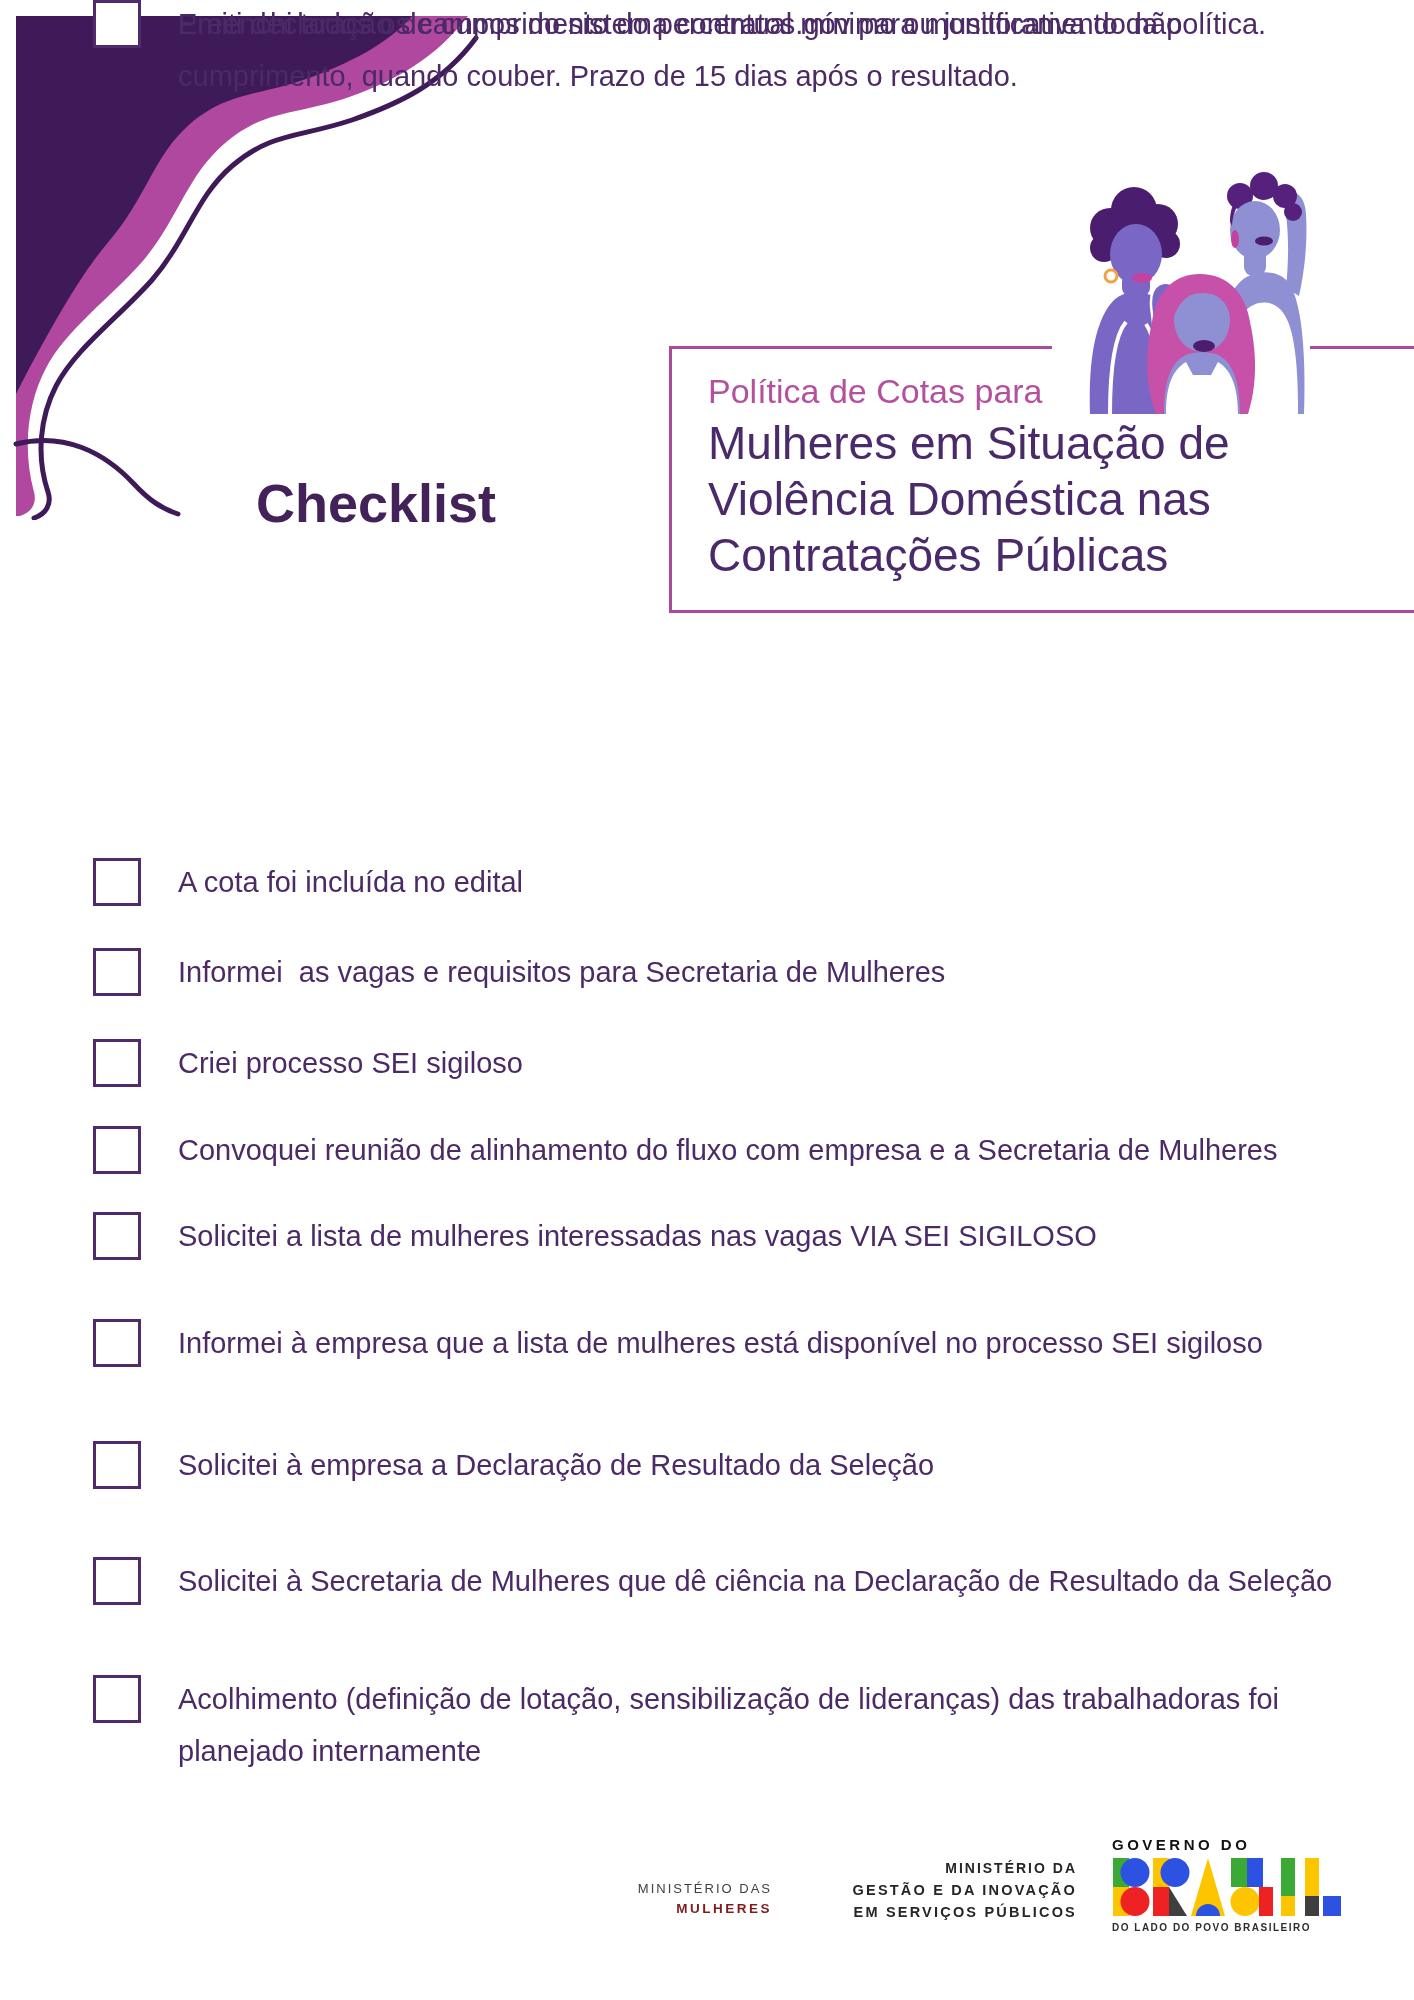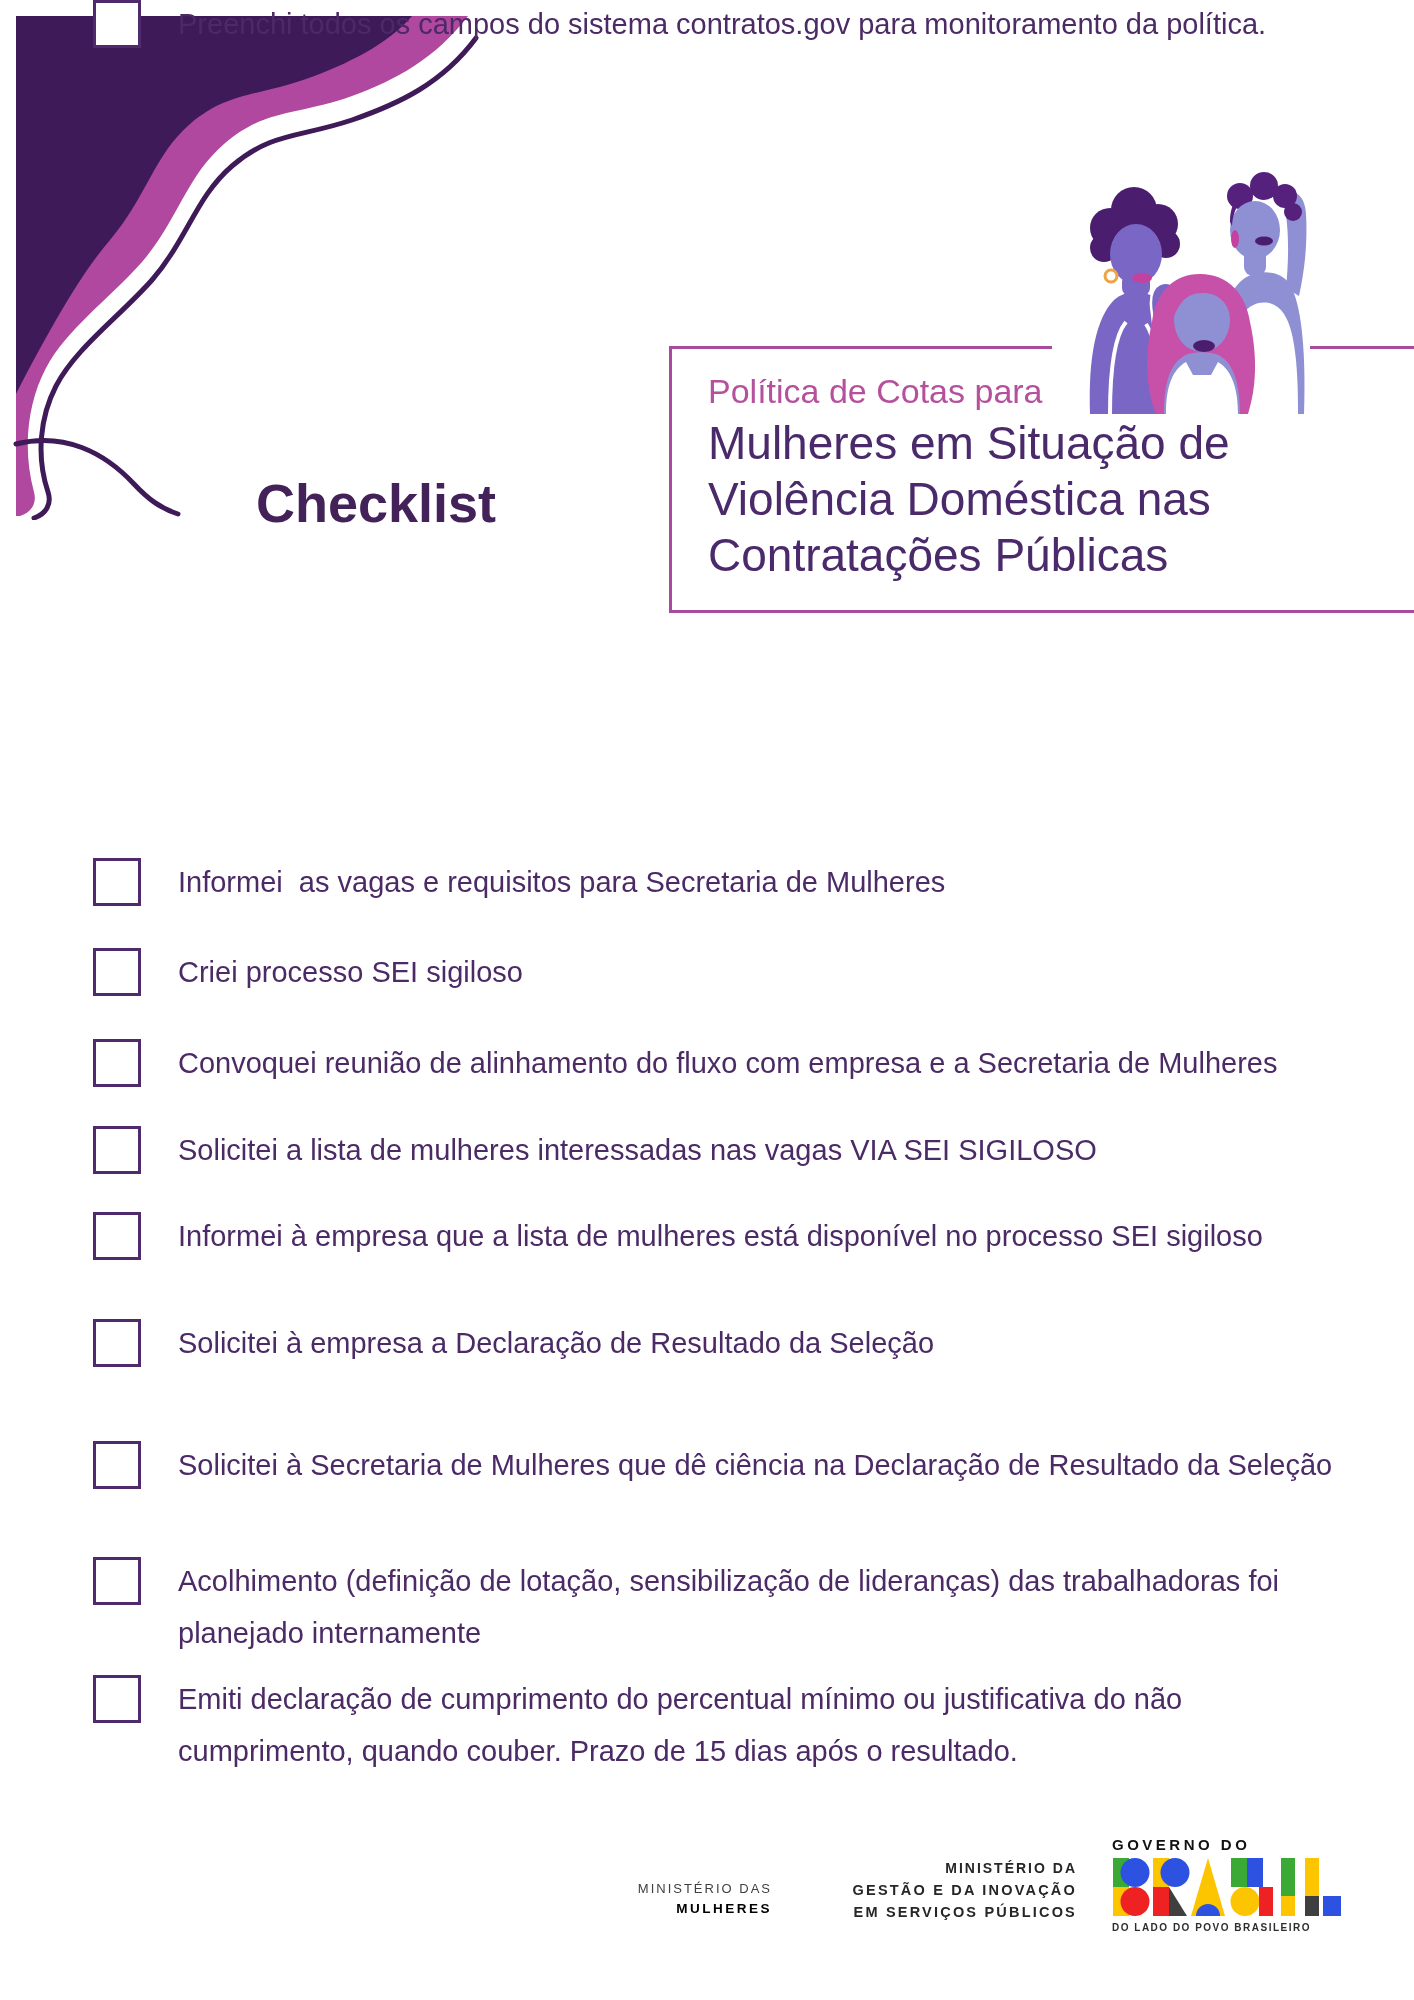--- a/index.html
+++ b/index.html
@@ -36,21 +36,21 @@
   .item-row:nth-of-type(10){top:1557px;}
   .item-row:nth-of-type(11){top:1675px;}
   .checkbox{position:absolute;left:0;top:0;width:48px;height:48px;box-sizing:border-box;
         border:3px solid #4f2b6d;background:#fff;}
   .item-label{position:absolute;left:85px;top:-2px;width:1180px;font-size:29px;line-height:52px;
         color:#4b2a66;white-space:pre-wrap;}
 
   
   .logo-mulheres{position:absolute;right:642px;top:1879px;text-align:right;color:#3f3f3f;}
   .logo-mulheres .l1{font-size:13px;font-weight:400;letter-spacing:2px;line-height:20px;}
-  .logo-mulheres .l2{font-size:13.5px;font-weight:700;letter-spacing:2.5px;line-height:20px;color:#000000;}
+  .logo-mulheres .l2{font-size:13.5px;font-weight:700;letter-spacing:2.5px;line-height:20px;color:#7f1d1d;}
 
   .logo-gestao{position:absolute;right:337px;top:1857px;text-align:right;color:#262626;}
   .logo-gestao .l1{font-size:14px;font-weight:700;letter-spacing:2px;line-height:22px;}
   .logo-gestao .l2,.logo-gestao .l3{font-size:14.5px;font-weight:700;letter-spacing:2.2px;line-height:22px;}
 
   .logo-governo{position:absolute;left:1112px;top:1836px;width:232px;text-align:left;color:#111;}
   .logo-governo .g1{font-size:15px;font-weight:700;letter-spacing:3.5px;}
   .logo-governo svg{display:block;margin:5px auto 0 auto;}
   .logo-governo .g2{font-size:10px;font-weight:700;letter-spacing:1.5px;margin-top:6px;color:#2e2e2e;}
 </style>
@@ -112,20 +112,24 @@
       <path fill="#8f90d3" d="M112,272 C112,241 118,222 132,214 C140,209 160,209 168,214 C182,222 188,243 188,272 Z"></path>
       <path fill="#ffffff" d="M114,272 C114,245 120,228 134,220 L141,233 L159,233 L166,220 C180,228 186,247 186,272 Z"></path>
       <ellipse cx="150" cy="178" rx="28" ry="32" fill="#8f90d3"></ellipse>
       <path fill="#c750a9" d="M120,180 C118,150 132,134 150,134 C170,134 182,152 180,180 C176,161 168,151 150,151 C134,151 126,162 120,180 Z"></path>
       <ellipse cx="152" cy="204" rx="11" ry="6" fill="#4b1d6e"></ellipse>
     </g>
   </svg>
 
   <div class="item-row">
     <span class="checkbox"></span>
+    <div class="item-label">A cota foi incluída no edital</div>
+  </div>
+  <div class="item-row">
+    <span class="checkbox"></span>
     <div class="item-label">Informei  as vagas e requisitos para Secretaria de Mulheres</div>
   </div>
   <div class="item-row">
     <span class="checkbox"></span>
     <div class="item-label">Criei processo SEI sigiloso</div>
   </div>
   <div class="item-row">
     <span class="checkbox"></span>
     <div class="item-label">Convoquei reunião de alinhamento do fluxo com empresa e a Secretaria de Mulheres</div>
   </div>

